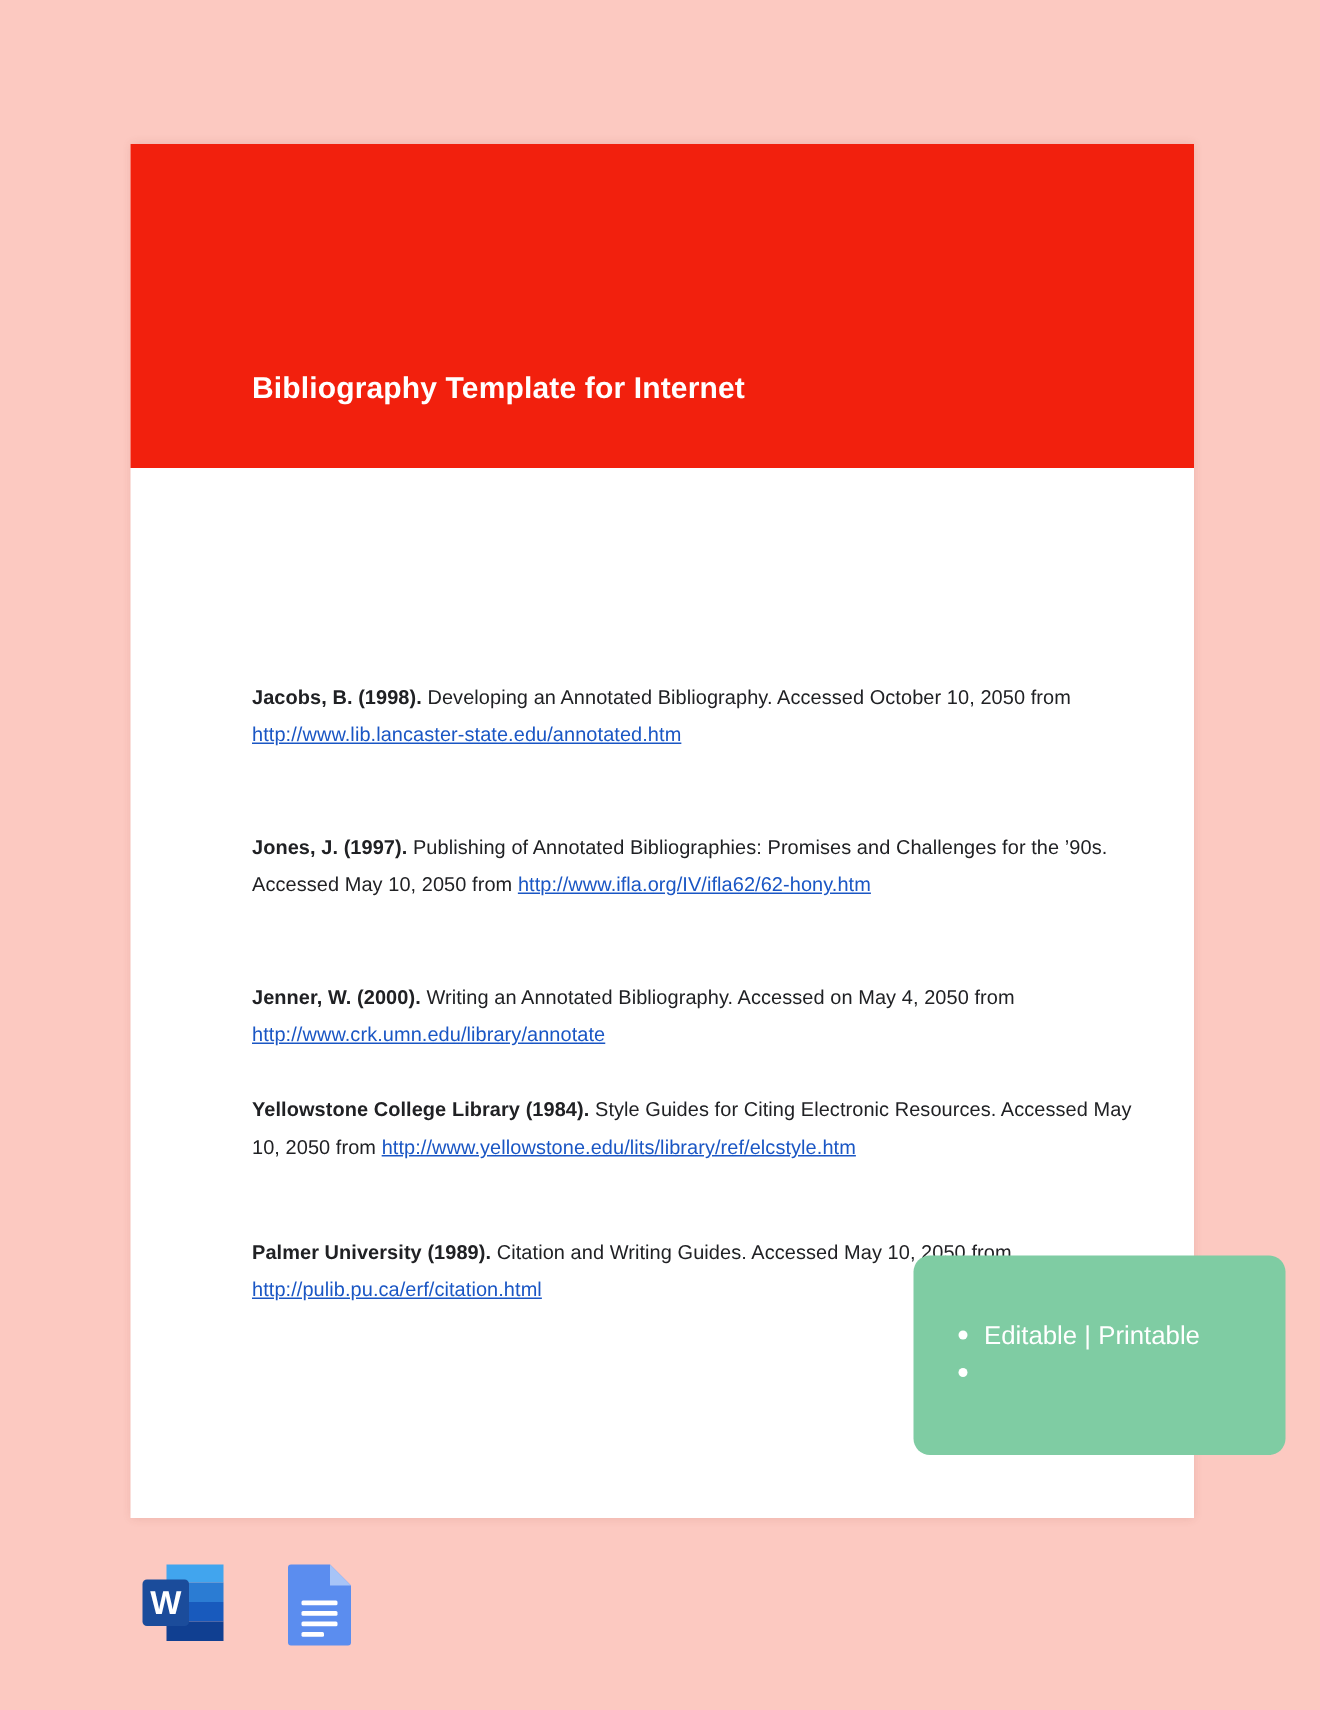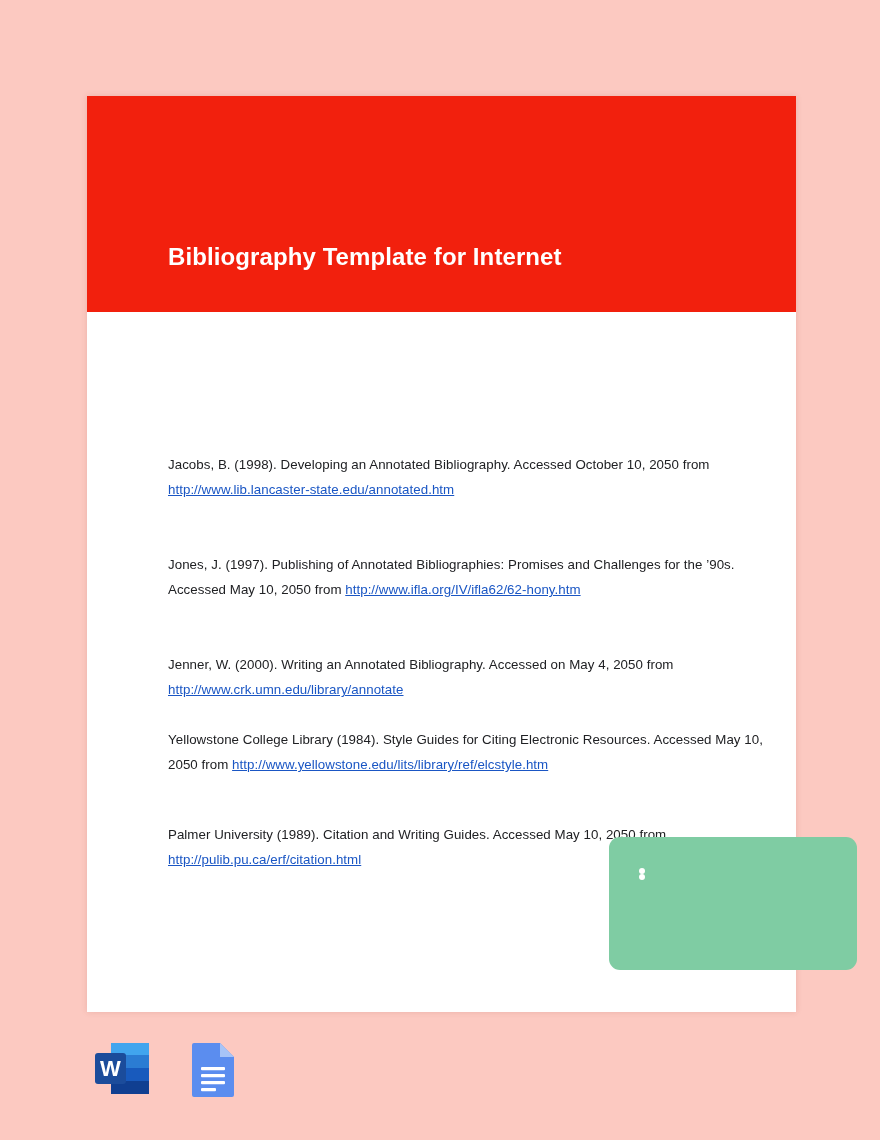--- a/index.html
+++ b/index.html
@@ -31,21 +31,21 @@
     width: 709px;
     height: 216px;
     background: #F2200D;
   }
 
   #doc-title {
     position: absolute;
     left: 81px;
     bottom: 41px;
     color: #FFFFFF;
-    font-size: 24px;
+    font-size: 20px;
     font-weight: bold;
     letter-spacing: 0.1px;
     white-space: nowrap;
   }
 
   
   #bib-list {
     position: absolute;
     left: 0;
     top: 216px;
@@ -55,21 +55,21 @@
 
   .bib-entry {
     position: absolute;
     left: 81px;
     width: 600px;
     font-size: 13.3px;
     line-height: 25px;
     color: #202124;
     letter-spacing: 0.05px;
   }
-  .bib-entry .author { font-weight: normal; }
+  .bib-entry .author { font-weight: bold; }
   .bib-entry .bib-link {
     color: #1A56C4;
   }
 
   .e1 { top: 140px; }
   .e2 { top: 240px; width: 620px; }
   .e3 { top: 340px; width: 620px; }
   .e4 { top: 415px; }
   .e5 { top: 510px; width: 620px; }
 
@@ -143,20 +143,21 @@
     <div class="bib-entry e5">
       <span class="author">Palmer University (1989). </span><span> Citation and Writing Guides.  Accessed May 10, 2050 from </span><a class="bib-link" href="#">http://pulib.pu.ca/erf/citation.html</a>
     </div>
 
   </div>
 </div>
 
 <div id="promo-badge">
   <div class="promo-line">
     <span class="promo-bullet"></span>
+    <span>Editable | Printable</span>
   </div>
   <div class="promo-line">
     <span class="promo-bullet"></span>
   </div>
 </div>
 
 <div id="format-icons">
 
   <div class="format-icon">
     <svg width="62" height="58" viewBox="0 0 62 58" xmlns="http://www.w3.org/2000/svg">

